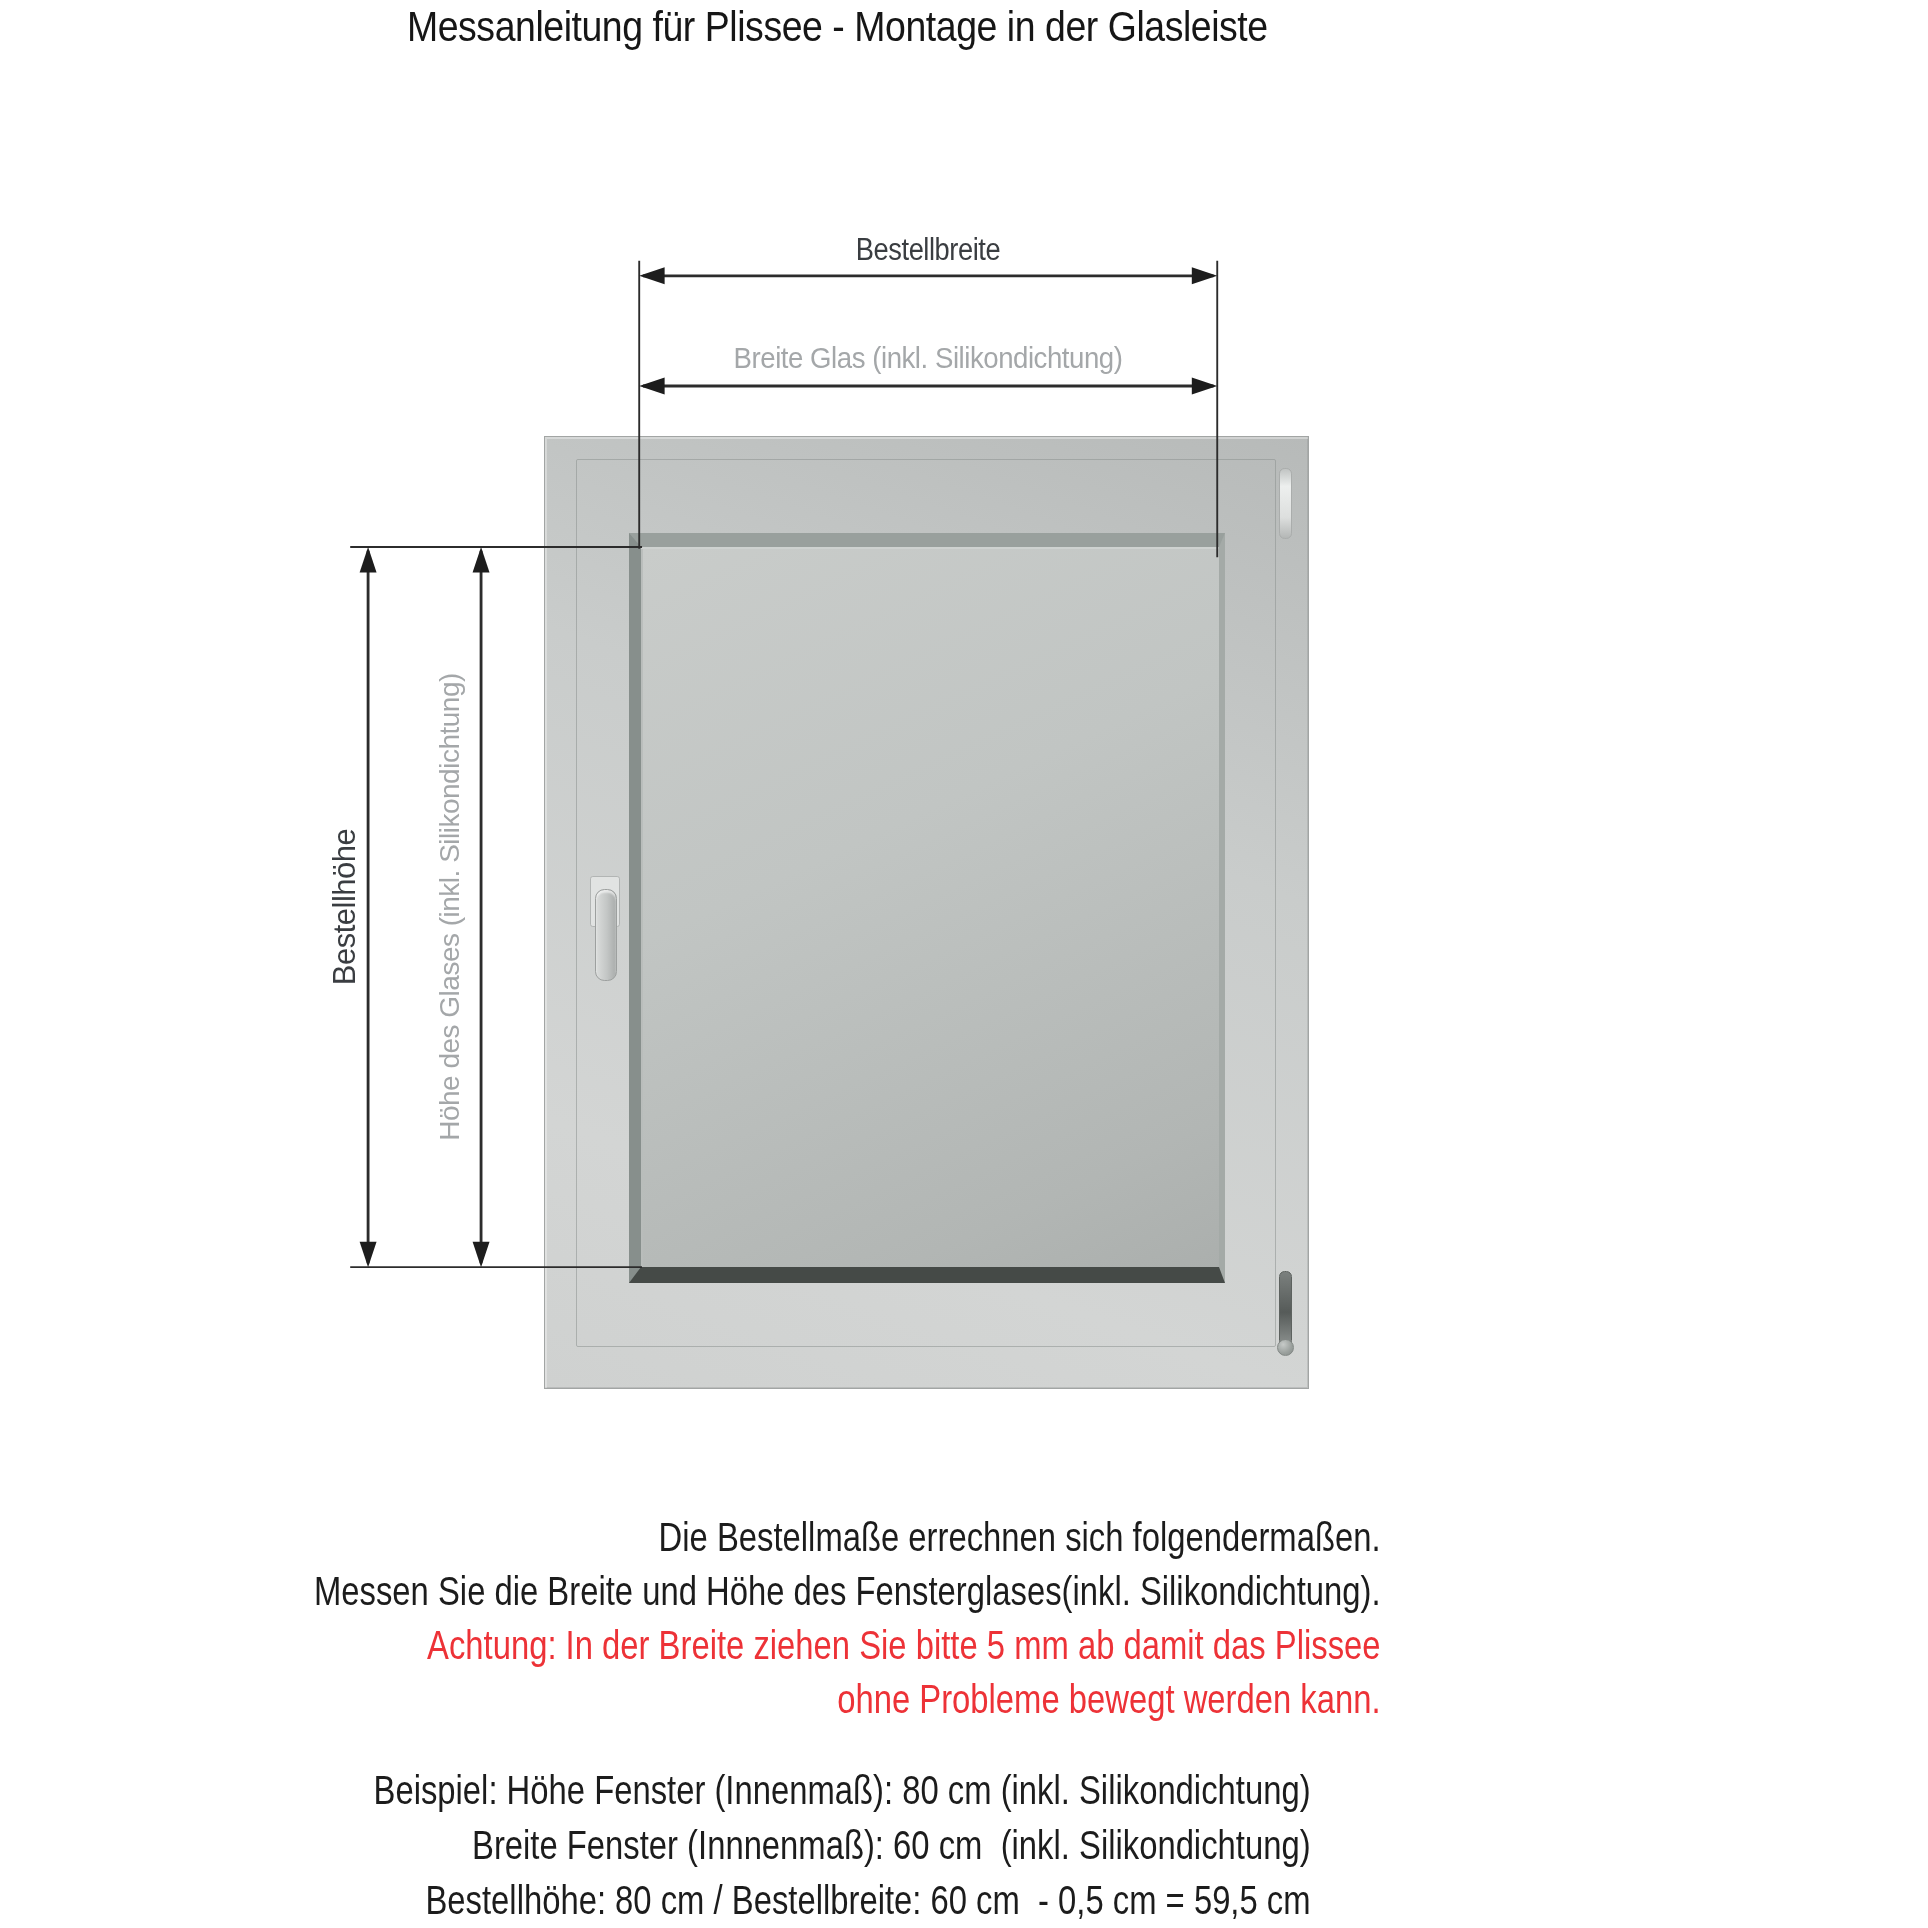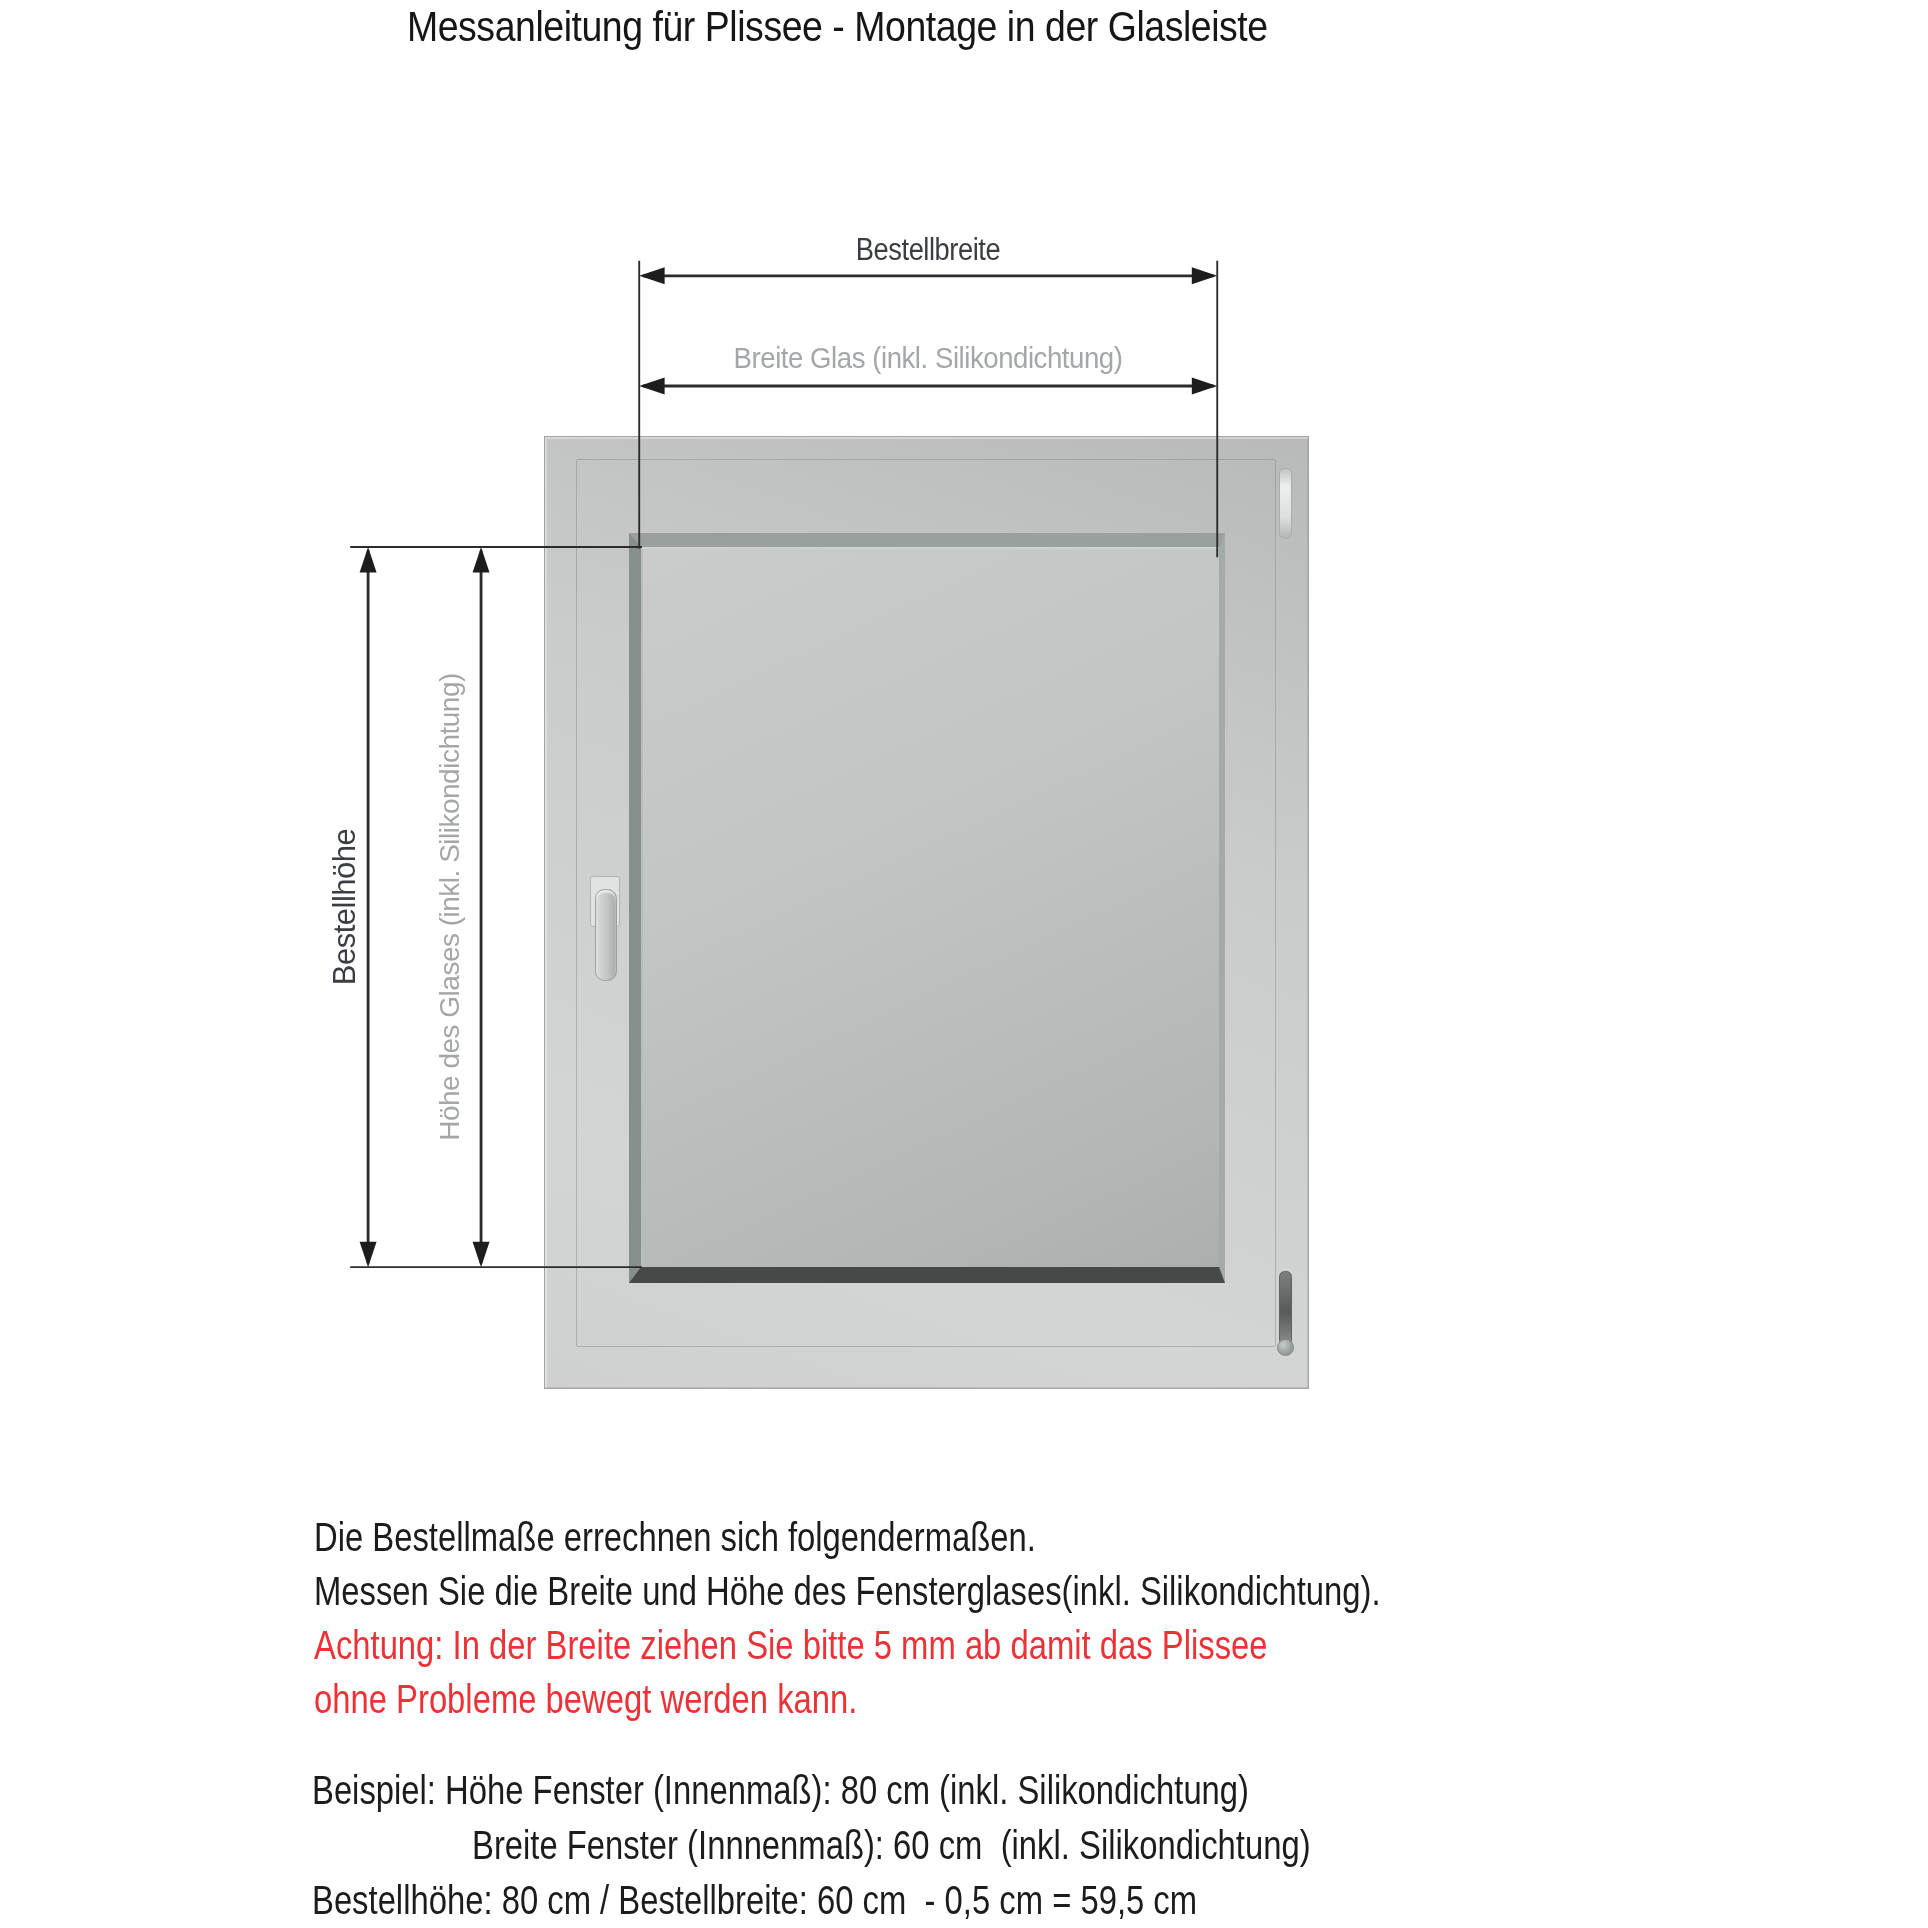--- a/index.html
+++ b/index.html
@@ -1,18 +1,18 @@
 <!DOCTYPE html>
 <html style="font-size:15px"><head>
 <meta charset="utf-8">
 <style>
   html,body{margin:0;padding:0;background:#ffffff;}
   .canvas{
     position:relative;width:1928px;height:1928px;background:#ffffff;overflow:hidden;
-    font-family:"Liberation Sans","DejaVu Sans",sans-serif;color:#1c1c1c;
+    font-family:"Liberation Sans","DejaVu Sans",sans-serif;color:#1c1c1c;text-align:right;
   }
 
   
   .page-title{
     position:absolute;left:407px;top:1.9px;margin:0;
     font-size:43px;font-weight:400;letter-spacing:-0.5px;color:#161616;
     transform:scaleX(.87);transform-origin:0 0;white-space:pre;
   }
 
   

